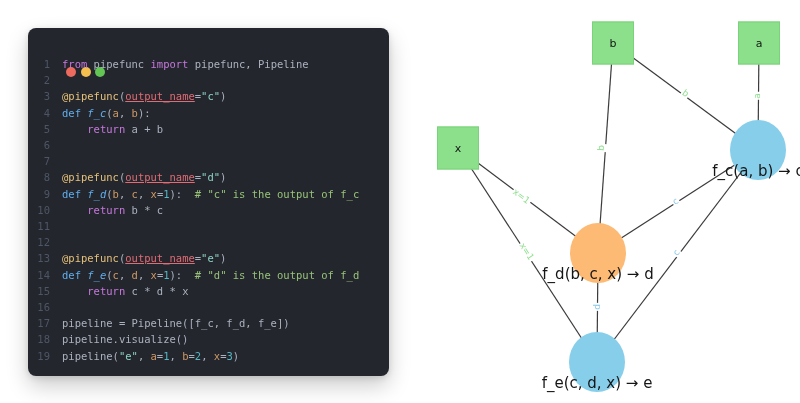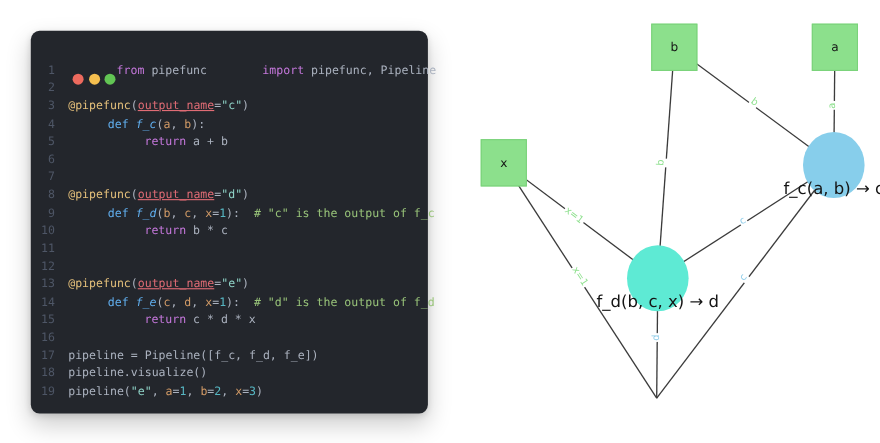--- a/index.html
+++ b/index.html
@@ -12,22 +12,22 @@
   .titlebar{position:absolute;left:38px;top:38px;height:12px;display:flex;gap:4.5px;align-items:center;}
   .dot{width:10px;height:10px;border-radius:50%;display:inline-block;}
 
   .code{position:absolute;left:0;top:28px;right:0;
     font-family:"DejaVu Sans Mono","Liberation Mono",monospace;font-size:10.5px;line-height:16.2px;
     white-space:pre;}
   .cl{display:flex;}
   .gut{width:22px;text-align:right;color:#4e5666;flex:0 0 22px;}
   .src{margin-left:12px;color:#abb2bf;}
   .t-pl{color:#abb2bf;}
-  .t-kw{color:#c678dd;margin-left:44px;}
-  .t-def{color:#61afef;margin-left:36px;}
+  .t-kw{color:#c678dd;}
+  .t-def{color:#61afef;}
   .t-fn{color:#61afef;font-style:italic;}
   .t-dec{color:#e5c07b;}
   .t-prop{color:#e06c75;text-decoration:underline;}
   .t-str{color:#8fd3c7;}
   .t-com{color:#98c379;}
   .t-par{color:#d19a66;}
   .t-num{color:#56b6c2;}
   .t-op{color:#abb2bf;}
 
   
@@ -71,22 +71,25 @@
       </div>
       <div class="node square" style="left: 759px; top: 43px; background: rgb(140, 224, 140); border: 1px solid rgb(122, 210, 122);">
         <span class="nlabel">a</span>
       </div>
       <div class="node square" style="left: 458px; top: 148px; background: rgb(140, 224, 140); border: 1px solid rgb(122, 210, 122);">
         <span class="nlabel">x</span>
       </div>
       <div class="node circle" style="left: 758px; top: 150px; background: rgb(135, 206, 235);">
         <span class="nlabel">f_c(a, b) → c</span>
       </div>
-      <div class="node circle" style="left: 598px; top: 253px; background: #5eead4;">
+      <div class="node circle" style="left: 598px; top: 253px; background: #fdba74;">
         <span class="nlabel">f_d(b, c, x) → d</span>
+      </div>
+      <div class="node circle" style="left: 597px; top: 362px; background: rgb(135, 206, 235);">
+        <span class="nlabel">f_e(c, d, x) → e</span>
       </div>
       <span class="elabel" style="left: 685px; top: 94px; color: rgb(142, 224, 142); transform: translate(-50%, -50%) rotate(36deg);">b</span>
       <span class="elabel" style="left: 602px; top: 148px; color: rgb(142, 224, 142); transform: translate(-50%, -50%) rotate(-86deg);">b</span>
       <span class="elabel" style="left: 758px; top: 96px; color: rgb(142, 224, 142); transform: translate(-50%, -50%) rotate(-90deg);">a</span>
       <span class="elabel" style="left: 521px; top: 197px; color: rgb(142, 224, 142); transform: translate(-50%, -50%) rotate(37deg);">x=1</span>
       <span class="elabel" style="left: 526px; top: 252px; color: rgb(142, 224, 142); transform: translate(-50%, -50%) rotate(57deg);">x=1</span>
       <span class="elabel" style="left: 676px; top: 202px; color: rgb(140, 203, 232); transform: translate(-50%, -50%) rotate(-33deg);">c</span>
       <span class="elabel" style="left: 677px; top: 253px; color: rgb(140, 203, 232); transform: translate(-50%, -50%) rotate(-53deg);">c</span>
       <span class="elabel" style="left: 598px; top: 307px; color: rgb(140, 203, 232); transform: translate(-50%, -50%) rotate(-90deg);">d</span>
     </div>

